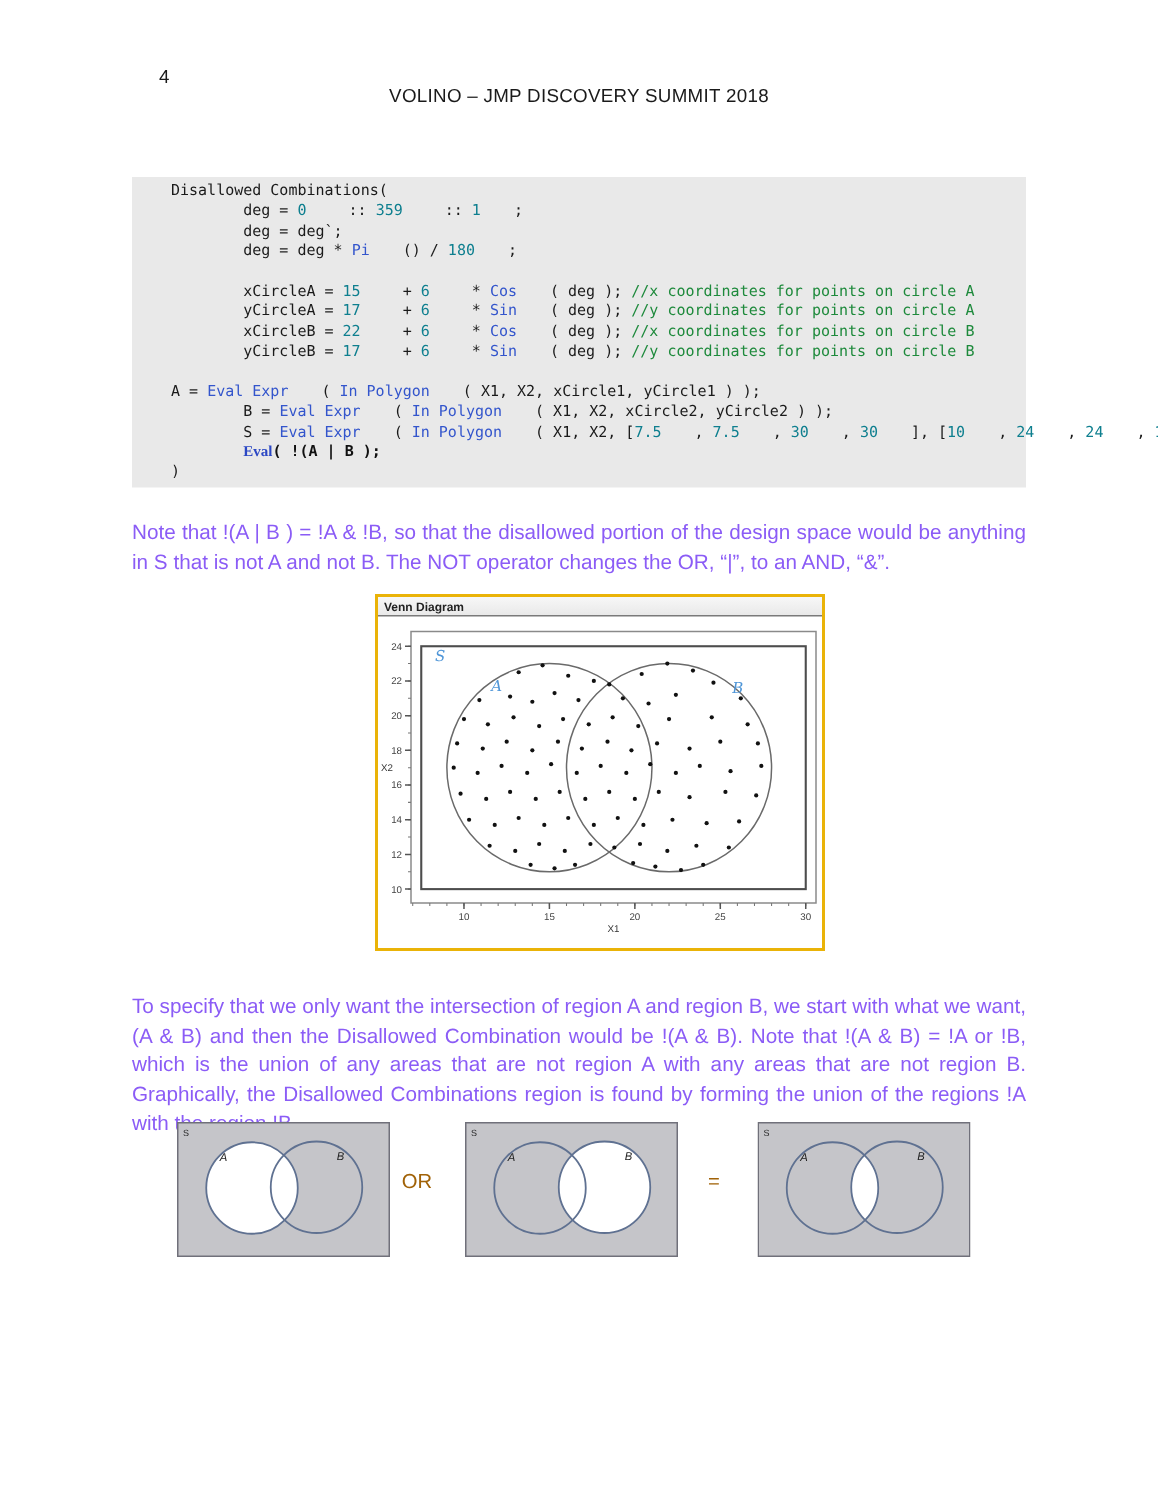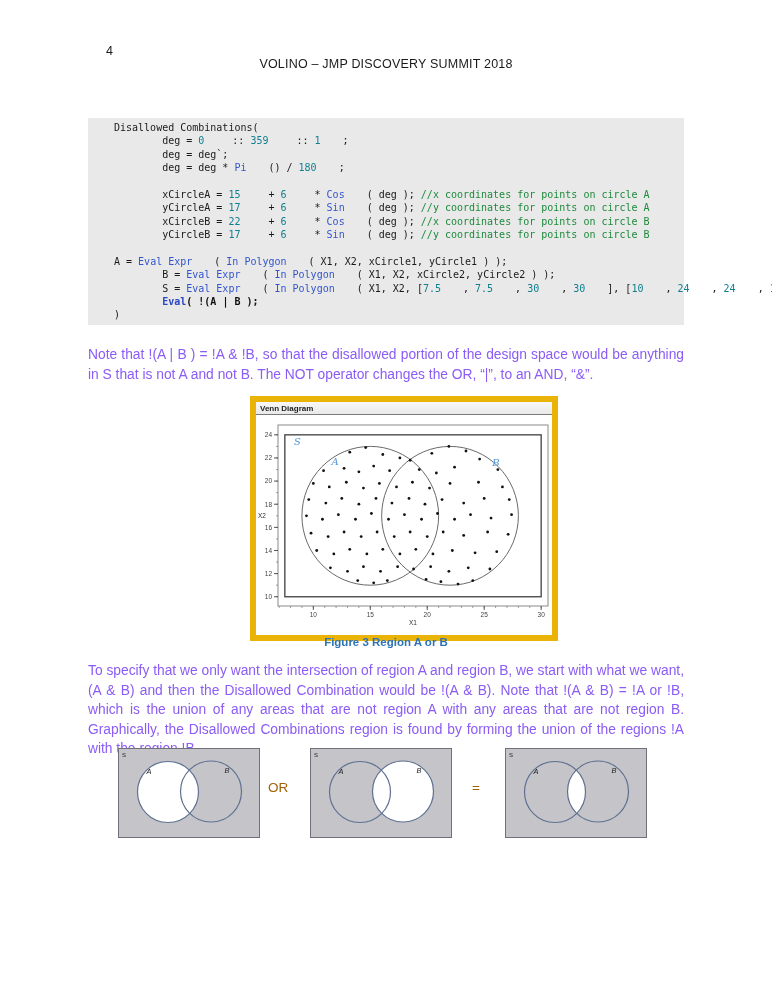--- a/index.html
+++ b/index.html
@@ -9,26 +9,26 @@
   .doc-title{position:absolute;left:0;top:44px;width:100%;text-align:center;font-size:12.5px;letter-spacing:.2px;margin-top:13px;}
   .code-block{position:absolute;left:88px;top:118px;width:596px;height:207px;background:#e9e9e9;
         font-family:"DejaVu Sans Mono",monospace;font-size:10px;line-height:13.4px;
         padding:3px 0 0 4px;box-sizing:border-box;white-space:pre;}
   .code-line{height:13.4px;}
   .tok-p{color:#1a1a1a;padding-left:22px;}
   .tok-n{color:#0e7f8f;}
   .tok-f{color:#3355cc;}
   .tok-c{color:#1e8a3c;text-align:center;}
   .tok-pb{color:#111;font-weight:bold;}
-  .tok-fb{color:#2b47c4;font-weight:bold;}
+  .tok-fb{color:#2b47c4;font-weight:bold;font-family:Liberation Serif, serif;}
   .para{position:absolute;left:88px;width:596px;font-size:13.8px;line-height:19.5px;
         text-align:justify;color:#8b5cf6;}
   .para1{top:345px;}
   .para2{top:661px;}
-  .figure{position:absolute;left:250px;top:396px;width:296px;border:6px solid #eab308;background:#fff;}
+  .figure{position:absolute;left:250px;top:396px;width:296px;border:2px solid #eab308;background:#fff;}
   .figure-titlebar{height:13px;background:linear-gradient(#f7f7f7,#e9e9e9);
         border-bottom:1.5px solid #7a7a7a;font-size:8px;font-weight:bold;color:#222;
         padding:2px 0 0 4px;box-sizing:border-box;}
   .figure-caption{position:absolute;left:0;top:636px;width:100%;text-align:center;
         font-size:11.5px;font-weight:bold;color:#2E74B5;}
   .venn{position:absolute;top:748px;}
   .venn svg{display:block;}
   .op-label{position:absolute;top:780px;width:40px;text-align:center;font-size:13.5px;color:#a16207;}
 </style>
 </head>
@@ -210,21 +210,20 @@
         <circle cx="170.10126582278477" cy="164.39936102236422" r="1.4" fill="#111"></circle>
         <circle cx="184.91139240506325" cy="166.71246006389777" r="1.4" fill="#111"></circle>
         <circle cx="201.99999999999997" cy="169.0255591054313" r="1.4" fill="#111"></circle>
         <circle cx="216.81012658227846" cy="165.55591054313098" r="1.4" fill="#111"></circle>
         <text x="37.9493670886076" y="29.661341853035168" font-size="10" font-style="italic" font-family="&quot;DejaVu Serif&quot;,serif" fill="#4f96d8">S</text>
         <text x="75.54430379746833" y="49.900958466453716" font-size="10" font-style="italic" font-family="&quot;DejaVu Serif&quot;,serif" fill="#4f96d8">A</text>
         <text x="236.17721518987335" y="51.05750798722045" font-size="10" font-style="italic" font-family="&quot;DejaVu Serif&quot;,serif" fill="#4f96d8">B</text>
       </svg>
   </div>
 
-  <div class="figure-caption">Figure 3 Region A or B</div>
 
   <div class="para para2">To specify that we only want the intersection of region A and region B, we start with what we want, (A &amp; B) and then the Disallowed Combination would be !(A &amp; B). Note that !(A &amp; B) = !A or !B, which is the union of any areas that are not region A with any areas that are not region B.  Graphically, the Disallowed Combinations region is found by forming the union of the regions !A with the region !B.</div>
 
   <div class="venn" style="left:118px" id="venn0">
       <svg width="142" height="90" viewBox="0 0 142 90">
         <rect x="0.5" y="0.5" width="141" height="89" fill="#c5c5c9" stroke="#70707a" stroke-width="1"></rect>
         <text x="4" y="9" font-size="6" fill="#222">S</text>
         <circle cx="50" cy="44" r="30.5" fill="#ffffff"></circle>
         <circle cx="50" cy="44" r="30.5" fill="none" stroke="#5f7191" stroke-width="1.2"></circle>
         <circle cx="93" cy="43.5" r="30.5" fill="none" stroke="#5f7191" stroke-width="1.2"></circle>

